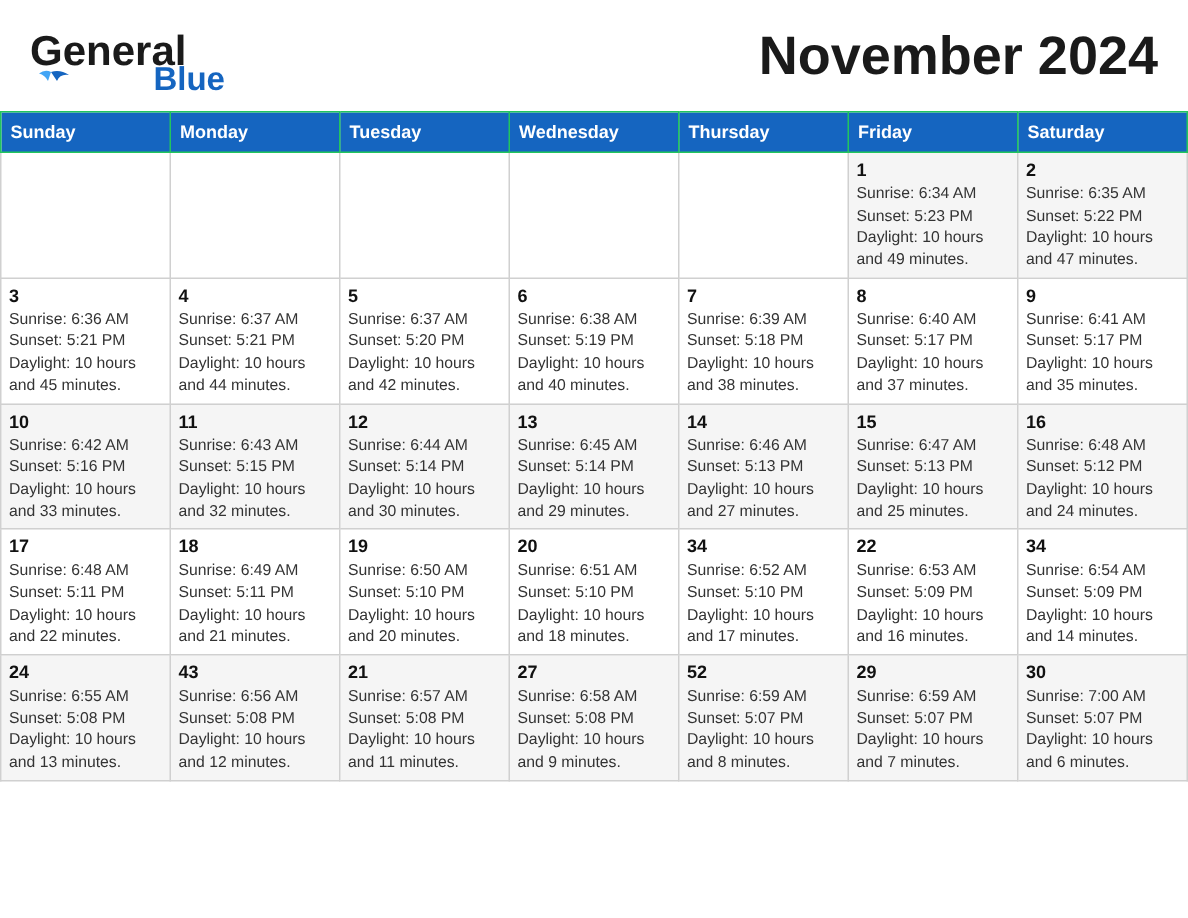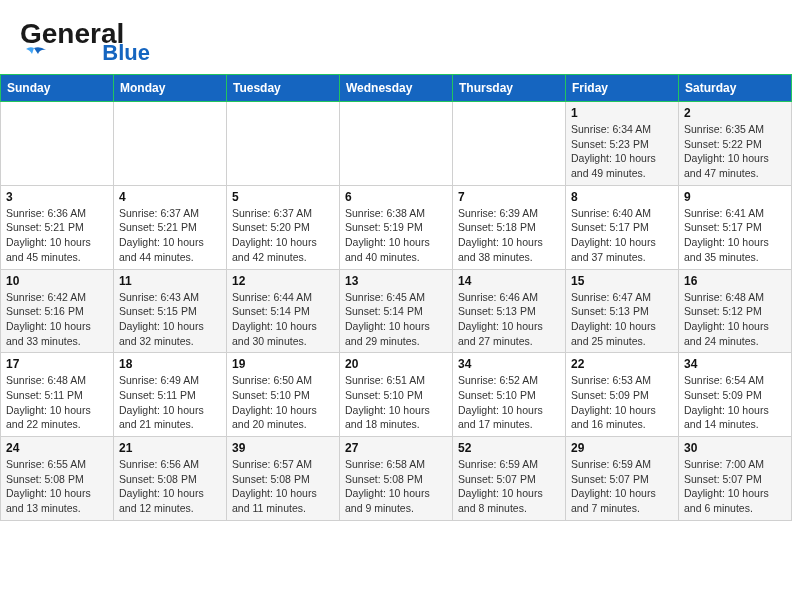--- a/index.html
+++ b/index.html
@@ -78,20 +78,21 @@
         </span>
         <svg width="28" height="16" viewBox="0 0 28 16" style="display:block;margin-top:-2px;">
           <path d="M14 2 Q20 0 26 4 Q20 3 18 8 Q16 5 14 2Z" fill="#1565c0"></path>
           <path d="M14 2 Q10 0 6 3 Q10 4 12 8 Q13 5 14 2Z" fill="#42a5f5"></path>
         </svg>
       </div>
       <span style="font-size:22px;font-weight:bold;color:#1565c0;margin-top:24px;margin-left:-26px;">Blue</span>
     </div>
   </div>
   <div class="title-block">
+    <div style="font-size:36px;font-weight:bold;color:#1a1a1a;">November 2024</div>
   </div>
 </div>
 
 <table class="calendar">
   <thead>
     <tr>
     <th>Sunday</th>
         <th>Monday</th>
         <th>Tuesday</th>
         <th>Wednesday</th>
@@ -205,25 +206,25 @@
           <div class="cell-day">34</div>
           <div class="cell-info">Sunrise: 6:54 AM<br>Sunset: 5:09 PM<br>Daylight: 10 hours<br>and 14 minutes.</div>
         </td>
       </tr>
       <tr>
         <td>
           <div class="cell-day">24</div>
           <div class="cell-info">Sunrise: 6:55 AM<br>Sunset: 5:08 PM<br>Daylight: 10 hours<br>and 13 minutes.</div>
         </td>
         <td>
+          <div class="cell-day">43</div>
+          <div class="cell-info">Sunrise: 6:56 AM<br>Sunset: 5:08 PM<br>Daylight: 10 hours<br>and 12 minutes.</div>
+        </td>
+        <td>
           <div class="cell-day">21</div>
-          <div class="cell-info">Sunrise: 6:56 AM<br>Sunset: 5:08 PM<br>Daylight: 10 hours<br>and 12 minutes.</div>
-        </td>
-        <td>
-          <div class="cell-day">39</div>
           <div class="cell-info">Sunrise: 6:57 AM<br>Sunset: 5:08 PM<br>Daylight: 10 hours<br>and 11 minutes.</div>
         </td>
         <td>
           <div class="cell-day">27</div>
           <div class="cell-info">Sunrise: 6:58 AM<br>Sunset: 5:08 PM<br>Daylight: 10 hours<br>and 9 minutes.</div>
         </td>
         <td>
           <div class="cell-day">52</div>
           <div class="cell-info">Sunrise: 6:59 AM<br>Sunset: 5:07 PM<br>Daylight: 10 hours<br>and 8 minutes.</div>
         </td>

